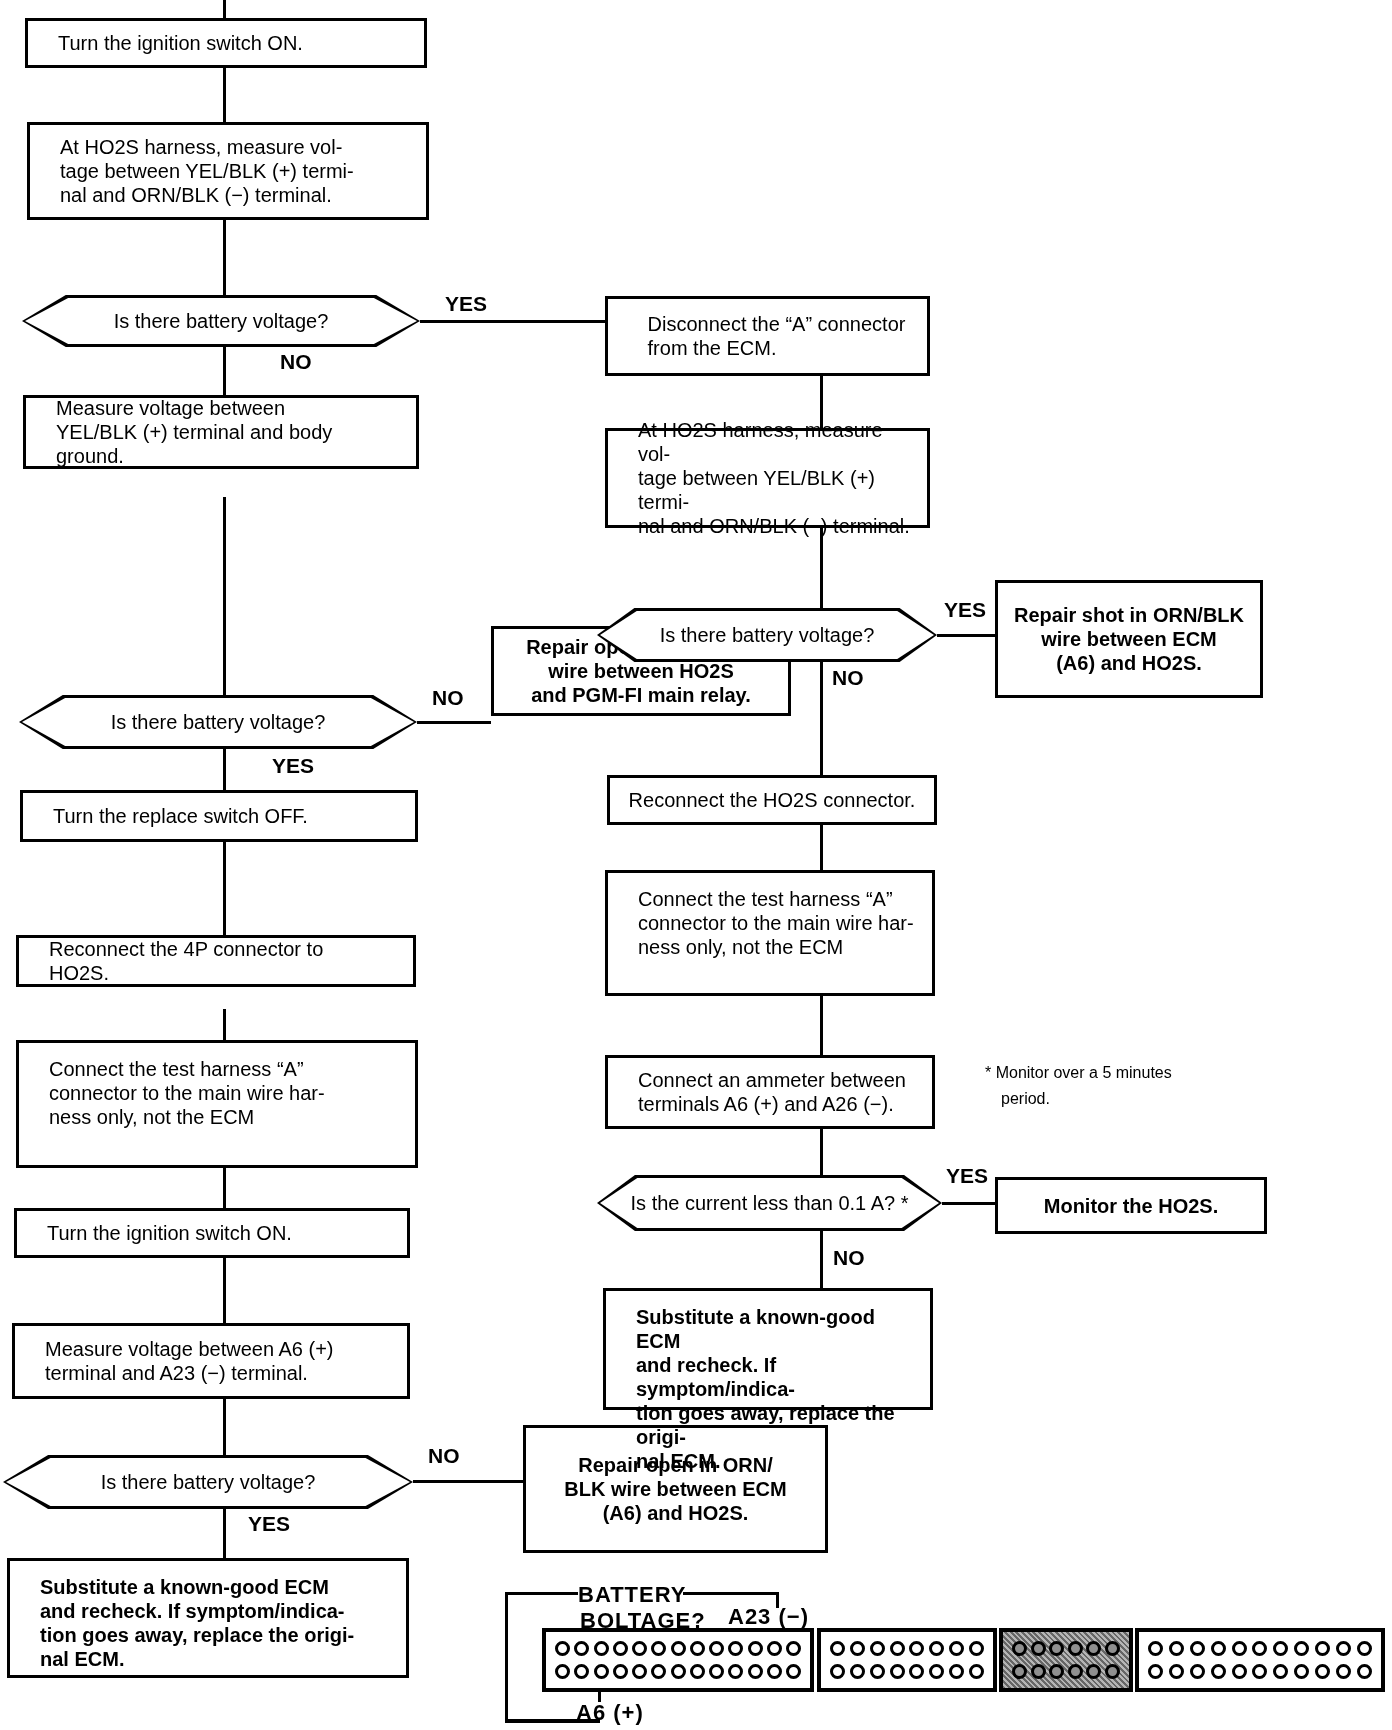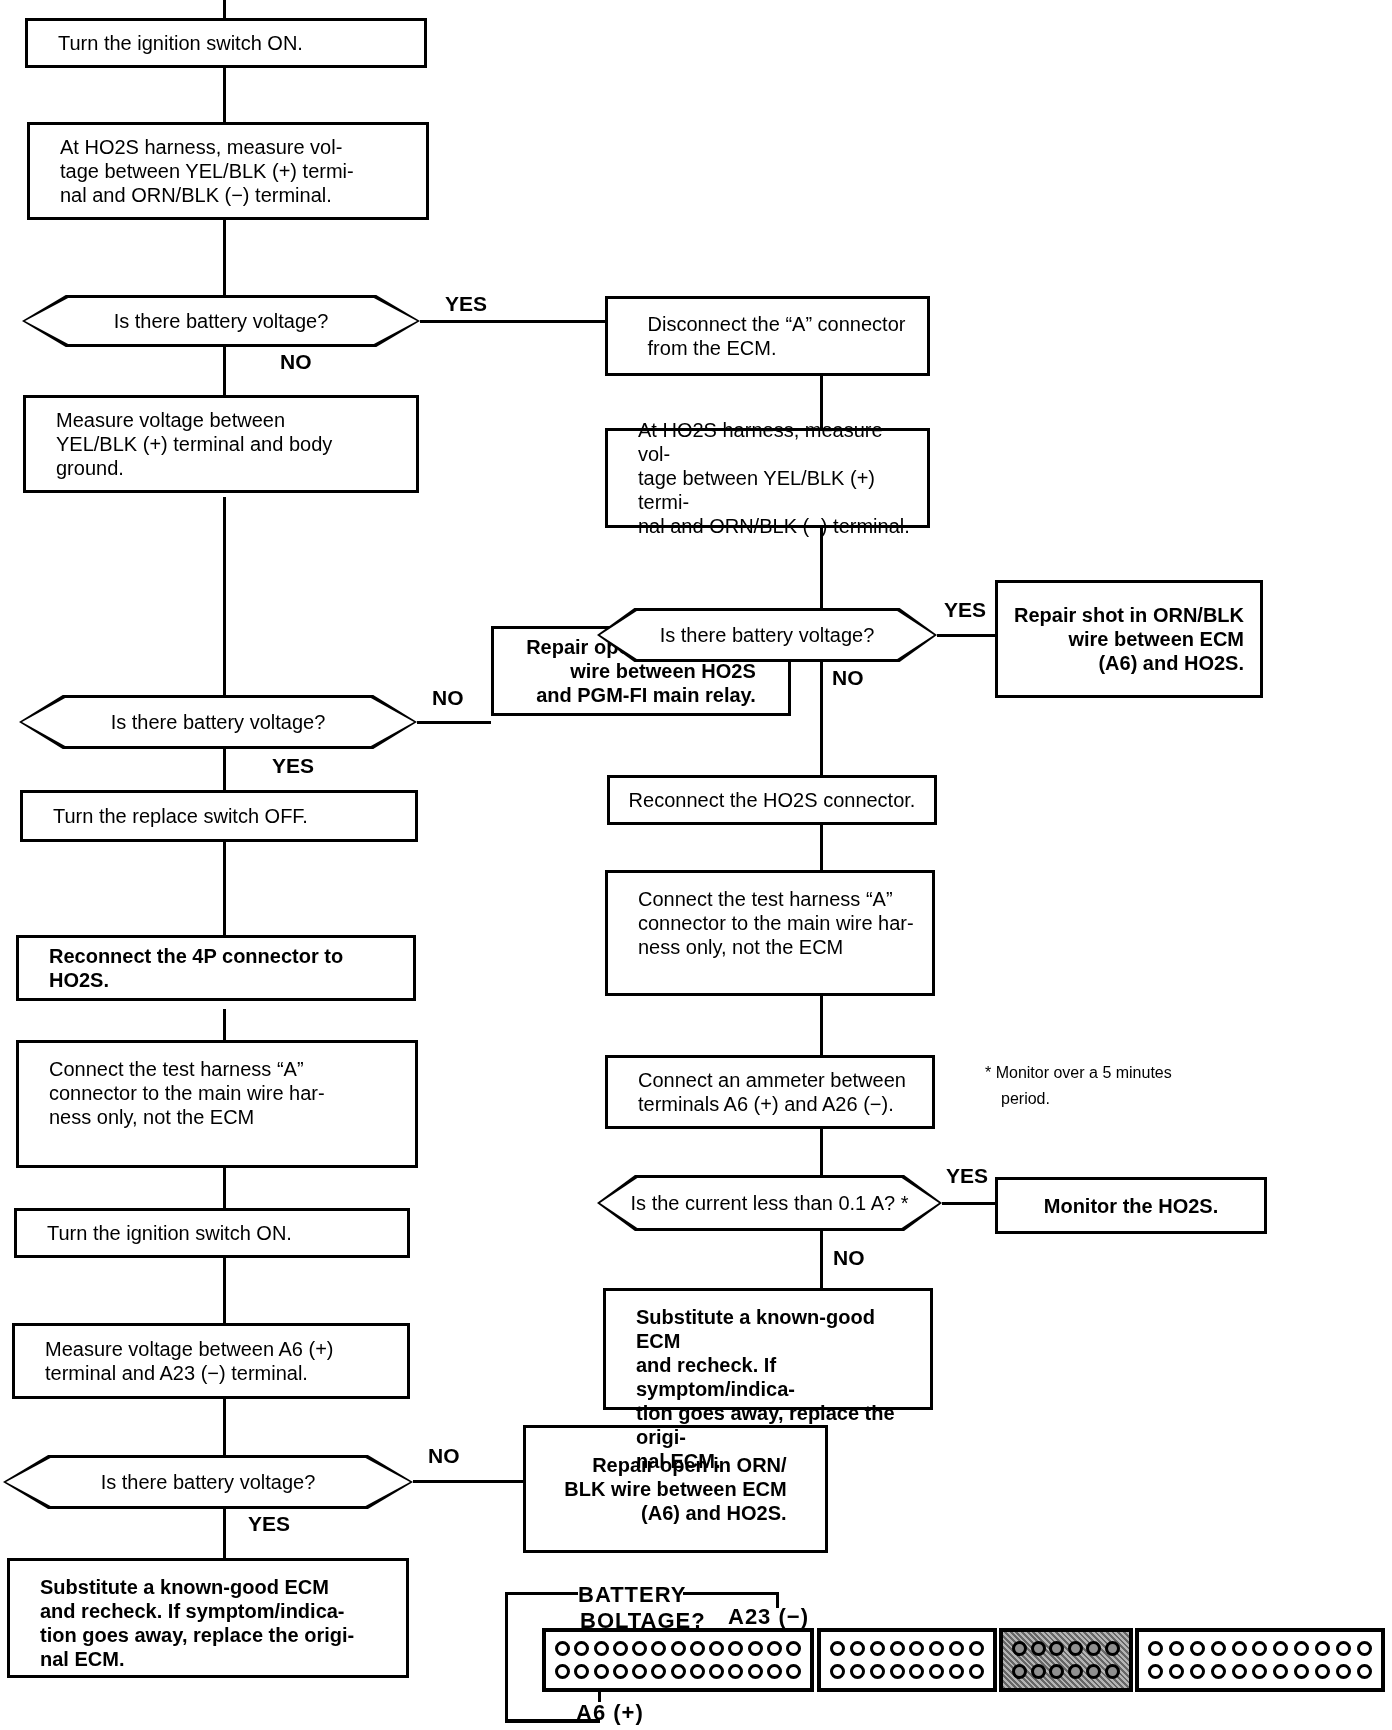--- a/index.html
+++ b/index.html
@@ -7,21 +7,21 @@
     position:relative;width:1392px;height:1730px;background:#ffffff;
     font-family:"Liberation Sans",sans-serif;color:#000;overflow:hidden;
   }
   .box{
     position:absolute;background:#fff;border:3px solid #000;
     box-sizing:border-box;display:flex;align-items:center;
     font-size:20px;line-height:24px;white-space:pre-line;
   }
   .box .txt{padding:8px 12px 8px 30px;}
   .box.bold{font-weight:700;}
-  .box.centered{justify-content:center;text-align:right;}
+  .box.centered{justify-content:center;text-align:center;}
   .box.centered .txt{padding:8px 10px;}
   .box.topalign{align-items:flex-start;}
   .box.topalign .txt{padding-top:14px;}
   .hex{
     position:absolute;background:#000;display:flex;align-items:center;justify-content:center;
     clip-path:polygon(0 50%,11% 0,89% 0,100% 50%,89% 100%,11% 100%);
     font-size:20px;text-align:center;
   }
   .hex-in{
     position:absolute;inset:3px;background:#fff;
@@ -81,21 +81,21 @@
   </div>
 
   <div class="hex" style="left:22px;top:295px;width:398px;height:52px;">
     <div class="hex-in"></div>
     <div class="hex-t">Is there battery voltage?</div>
   </div>
   <div class="lbl" style="left:445px;top:292px;">YES</div>
   <div class="hline" style="left:420px;top:320px;width:185px;"></div>
   <div class="lbl" style="left:280px;top:350px;">NO</div>
 
-  <div class="box" style="left:23px;top:395px;width:396px;height:98px;">
+  <div class="box" style="left:23px;top:395px;width:396px;height:74px;">
     <div class="txt">Measure voltage between
 YEL/BLK (+) terminal and body
 ground.</div>
   </div>
 
   <div class="hex" style="left:19px;top:695px;width:398px;height:54px;">
     <div class="hex-in"></div>
     <div class="hex-t">Is there battery voltage?</div>
   </div>
   <div class="lbl" style="left:432px;top:686px;">NO</div>
@@ -105,21 +105,21 @@
   <div class="box bold centered" style="left:491px;top:626px;width:300px;height:90px;">
     <div class="txt">Repair open in YEL/BLK
 wire between HO2S
 and PGM-FI main relay.</div>
   </div>
 
   <div class="box" style="left:20px;top:790px;width:398px;height:52px;">
     <div class="txt">Turn the replace switch OFF.</div>
   </div>
 
-  <div class="box" style="left:16px;top:935px;width:400px;height:66px;font-weight:bold;">
+  <div class="box" style="left:16px;top:935px;width:400px;height:52px;">
     <div class="txt">Reconnect the 4P connector to
 HO2S.</div>
   </div>
 
   <div class="box topalign" style="left:16px;top:1040px;width:402px;height:128px;">
     <div class="txt">Connect the test harness “A”
 connector to the main wire har-
 ness only, not the ECM</div>
   </div>
 

